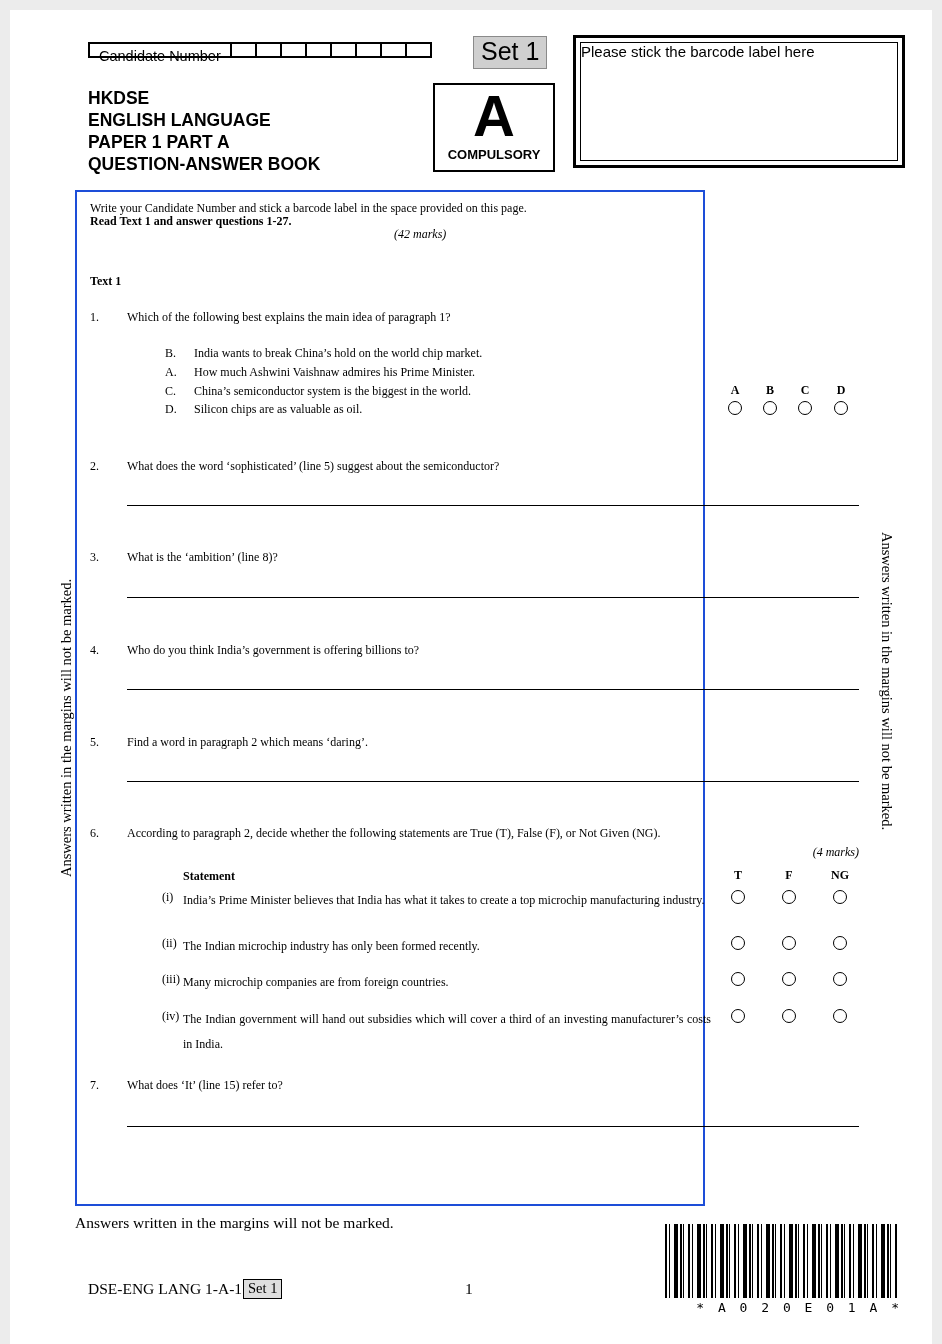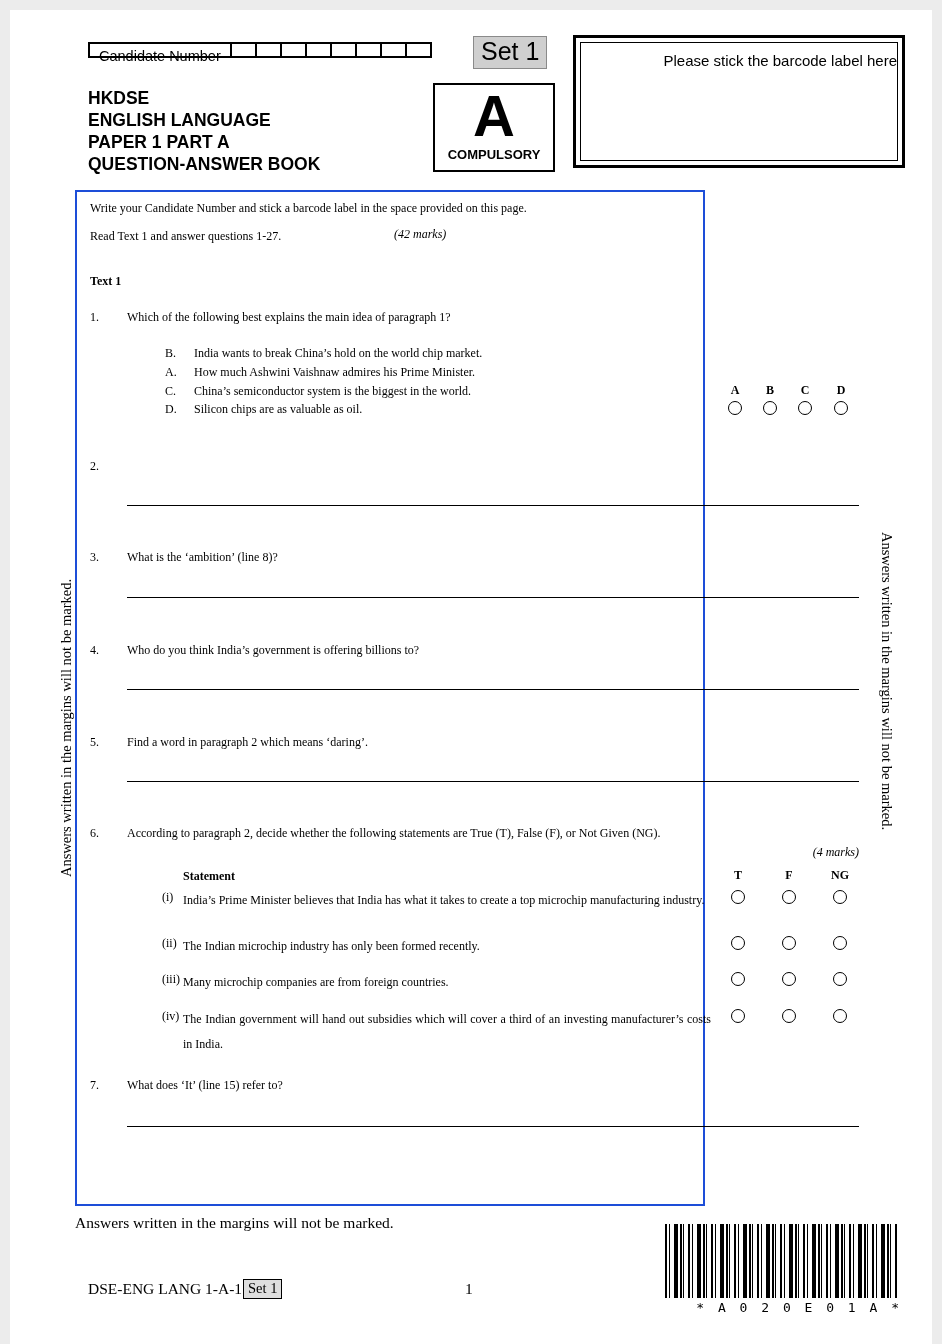--- a/index.html
+++ b/index.html
@@ -7,21 +7,21 @@
   body { font-family:"Liberation Serif", serif; color:#000; }
   .page { position:relative; width:942px; height:1344px; background:#ececec; overflow:hidden; }
   .paper { position:absolute; left:10px; top:10px; width:922px; height:1334px; background:#ffffff; }
 
   
   .cand-row { position:absolute; left:78px; top:32px; display:flex; height:16px; }
   .cand-label { border:2px solid #000; font-family:"Liberation Sans", sans-serif; font-size:14.5px; padding:4px 9px 0 9px; background:#fff; }
   .cand-cell { width:27px; border:2px solid #000; margin-left:-2px; background:#fff; }
   .set-top { position:absolute; left:463px; top:26px; font-family:"Liberation Sans", sans-serif; font-size:25px; background:#cfcfcf; border:1px solid #8a8a8a; padding:0 7px 2px 7px; }
   .bc-box { position:absolute; left:563px; top:25px; width:332px; height:133px; border:3px solid #000; padding:4px; }
-  .bc-inner { width:100%; height:100%; border:1px solid #000; text-align:right; font-family:"Liberation Sans", sans-serif; font-size:15px; padding-top:9px; }
+  .bc-inner { width:100%; height:100%; border:1px solid #000; text-align:left; font-family:"Liberation Sans", sans-serif; font-size:15px; }
   .title-block { position:absolute; left:78px; top:77px; font-family:"Liberation Sans", sans-serif; font-weight:bold; font-size:17.5px; line-height:22px; }
   .a-box { position:absolute; left:423px; top:73px; width:122px; height:89px; border:2px solid #000; text-align:center; }
   .a-letter { font-family:"Liberation Sans", sans-serif; font-weight:bold; font-size:58px; line-height:62px; }
   .compulsory { font-family:"Liberation Sans", sans-serif; font-weight:bold; font-size:13px; }
 
   
   .main { position:absolute; left:65px; top:180px; width:630px; height:1016px; border:2px solid #1d4ed8; font-size:12px; }
   .txt { position:absolute; line-height:19px; white-space:nowrap; }
   .bold { font-weight:bold; }
   .italic { font-style:italic; }
@@ -82,21 +82,21 @@
       <div>QUESTION-ANSWER BOOK</div>
     </div>
 
     <div class="a-box">
       <div class="a-letter">A</div>
       <div class="compulsory">COMPULSORY</div>
     </div>
 
     <div class="main">
       <div class="txt" style="left:13px; top:7px;">Write your Candidate Number and stick a barcode label in the space provided on this page.</div>
-      <div class="txt" style="left:13px; top:35px;">Read Text 1 and answer questions 1-27.</div>
+      <div class="txt" style="left:13px; top:20px;font-weight:bold;">Read Text 1 and answer questions 1-27.</div>
       <div class="txt italic" style="left:317px; top:33px;">(42 marks)</div>
 
       <div class="txt bold" style="left:13px; top:80px;">Text 1</div>
 
       <div class="txt" style="left:13px; top:116px;">1.</div>
       <div class="txt" style="left:50px; top:116px;">Which of the following best explains the main idea of paragraph 1?</div>
       <div class="opts" style="left:88px; top:152px;">
         <div><span class="opt-letter">B.</span><span>India wants to break China’s hold on the world chip market.</span></div>
         <div><span class="opt-letter">A.</span><span>How much Ashwini Vaishnaw admires his Prime Minister.</span></div>
         <div><span class="opt-letter">C.</span><span>China’s semiconductor system is the biggest in the world.</span></div>
@@ -105,20 +105,21 @@
       <span class="chead" style="left:648px; top:190px;">A</span>
       <span class="chead" style="left:683px; top:190px;">B</span>
       <span class="chead" style="left:718px; top:190px;">C</span>
       <span class="chead" style="left:754px; top:190px;">D</span>
       <div class="bubble" style="left:651px; top:209px;"></div>
       <div class="bubble" style="left:686px; top:209px;"></div>
       <div class="bubble" style="left:721px; top:209px;"></div>
       <div class="bubble" style="left:757px; top:209px;"></div>
 
       <div class="txt" style="left:13px; top:265px;">2.</div>
+      <div class="txt" style="left:50px; top:265px;">What does the word ‘sophisticated’ (line 5) suggest about the semiconductor?</div>
       <div class="ans-line" style="top:313px;"></div>
 
       <div class="txt" style="left:13px; top:356px;">3.</div>
       <div class="txt" style="left:50px; top:356px;">What is the ‘ambition’ (line 8)?</div>
       <div class="ans-line" style="top:405px;"></div>
 
       <div class="txt" style="left:13px; top:449px;">4.</div>
       <div class="txt" style="left:50px; top:449px;">Who do you think India’s government is offering billions to?</div>
       <div class="ans-line" style="top:497px;"></div>
 

